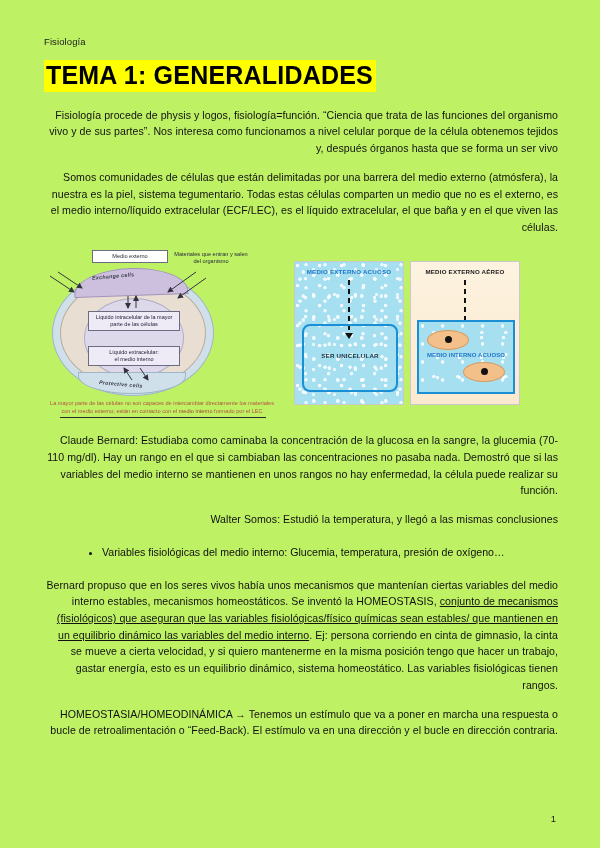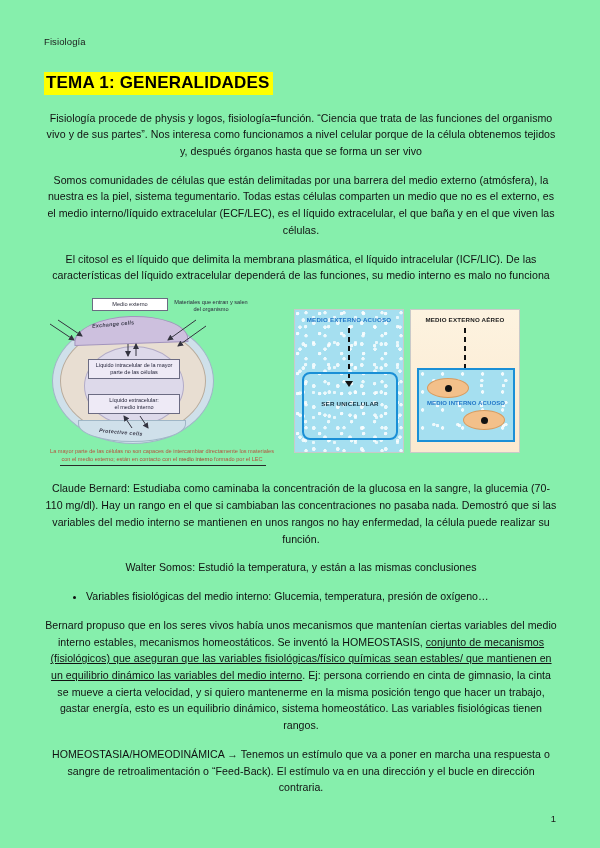--- a/index.html
+++ b/index.html
@@ -12,58 +12,58 @@
     height: 848px;
     font-family: "Liberation Sans", sans-serif;
     color: #0f0f0f;
     overflow: hidden;
     position: relative;
   }
   .page {
     position: relative;
     width: 600px;
     height: 848px;
-    background: #86efac;
+    background: #bef264;
     box-sizing: border-box;
     padding: 36px 42px 20px 44px;
   }
   .doc-header {
     font-size: 9.5px;
     color: #1a1a1a;
     letter-spacing: .1px;
     margin-bottom: 13px;
   }
   h1.tema {
-    font-size: 17px;
+    font-size: 25px;
     font-weight: bold;
-    margin: 12px 0 15px 0;
+    margin: 0 0 15px 0;
     letter-spacing: .2px;
     display: inline-block;
     background: #ffff00;
     padding: 1px 3px 2px 2px;
     line-height: 1.15;
     color: #000;
   }
   p.body {
     font-size: 10.6px;
     line-height: 1.58;
     margin: 0 0 12px 0;
-    text-align: center;
+    text-align: right;
     letter-spacing: .05px;
     color: #111;
   }
   .b { font-weight: normal; }
   .u { text-decoration: underline; }
   ul.bullets {
     margin: 0 0 12px 0;
     padding-left: 42px;
     font-size: 10.6px;
     line-height: 1.58;
   }
-  ul.bullets li { margin: 0; }
+  ul.bullets li { margin: 16px; }
 
   
   .figure-row {
     display: flex;
     align-items: flex-start;
     margin: 6px 0 14px 0;
     gap: 12px;
   }
   .fig-left {
     width: 238px;
@@ -311,21 +311,20 @@
 <div class="page">
 
   <div class="doc-header">Fisiología</div>
 
   <h1 class="tema">TEMA 1: GENERALIDADES</h1>
 
   <p class="body">Fisiología procede de physis y logos, fisiología=función. “Ciencia que trata de las funciones del organismo vivo y de sus partes”. Nos interesa como funcionamos a nivel celular porque de la célula obtenemos tejidos y, después órganos hasta que se forma un ser vivo</p>
 
   <p class="body"><span>Somos comunidades de células que están delimitadas por una barrera del </span><span class="b">medio externo (atmósfera)</span><span>, la nuestra es la piel, sistema tegumentario. Todas estas células comparten un medio que no es el externo, es el </span><span class="b">medio interno/líquido extracelular (ECF/LEC)</span><span>, es el líquido extracelular, el que baña y en el que viven las células.</span></p>
 
-  <p class="body">El citosol es el líquido que delimita la membrana plasmática, el líquido intracelular (ICF/LIC). De las características del líquido extracelular dependerá de las funciones, su medio interno es malo no funciona</p>
 
   <div class="figure-row">
 
     <div class="fig-left">
       <div class="cell-diagram">
 
         <div class="ring-outer"></div>
         <div class="ring-inner"></div>
         <div class="ring-core"></div>
         <div class="arc-exchange"></div>
@@ -381,25 +380,25 @@
           <div class="ameba a2"></div>
           <div class="interno-label">MEDIO INTERNO ACUOSO</div>
         </div>
       </div>
 
     </div>
   </div>
 
   <p class="body"><span class="b">Claude Bernard</span><span>: Estudiaba como caminaba la concentración de la glucosa en la sangre, la glucemia (70-110 mg/dl). Hay un rango en el que si cambiaban las concentraciones no pasaba nada. Demostró que si las variables del medio interno se mantienen en unos rangos no hay enfermedad, la célula puede realizar su función.</span></p>
 
-  <p class="body"><span class="b">Walter Somos</span><span>: Estudió la temperatura, y están a las mismas conclusiones</span></p>
+  <p class="body"><span class="b">Walter Somos</span><span>: Estudió la temperatura, y llegó a las mismas conclusiones</span></p>
 
   <ul class="bullets">
     <li>Variables fisiológicas del medio interno: Glucemia, temperatura, presión de oxígeno…</li>
   </ul>
 
   <p class="body"><span>Bernard propuso que en los seres vivos había unos mecanismos que mantenían ciertas variables del medio interno estables, mecanismos homeostáticos. Se inventó la </span><span class="b">HOMEOSTASIS</span><span>, </span><span class="u">conjunto de mecanismos (fisiológicos) que aseguran que las variables fisiológicas/físico químicas sean estables/ que mantienen en un equilibrio dinámico las variables del medio interno</span><span>. Ej: persona corriendo en cinta de gimnasio, la cinta se mueve a cierta velocidad, y si quiero mantenerme en la misma posición tengo que hacer un trabajo, gastar energía, esto es un equilibrio dinámico, sistema homeostático. Las variables fisiológicas tienen rangos.</span></p>
 
-  <p class="body"><span>HOMEOSTASIA/HOMEODINÁMICA → Tenemos un estímulo que va a poner en marcha una respuesta o </span><span class="b">sangre de retroalimentación</span><span> o “Feed-Back). El estímulo va en una dirección y el bucle en dirección contraria.</span></p>
+  <p class="body"><span>HOMEOSTASIA/HOMEODINÁMICA → Tenemos un estímulo que va a poner en marcha una respuesta o </span><span class="b">bucle de retroalimentación</span><span> o “Feed-Back). El estímulo va en una dirección y el bucle en dirección contraria.</span></p>
 
   <div class="page-number">1</div>
 
 </div>
 
 </body></html>

